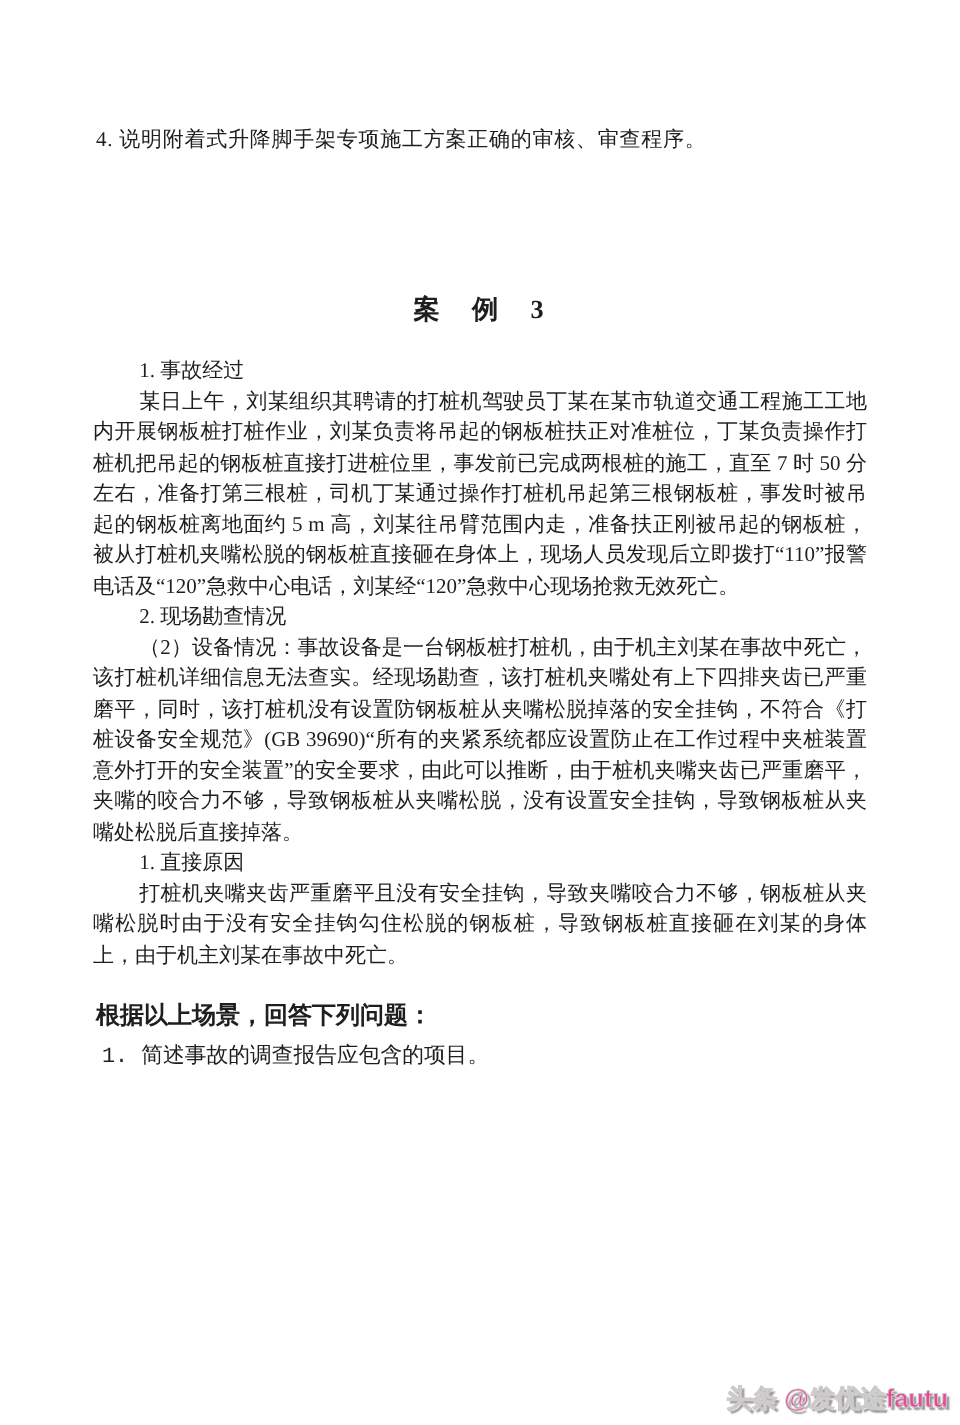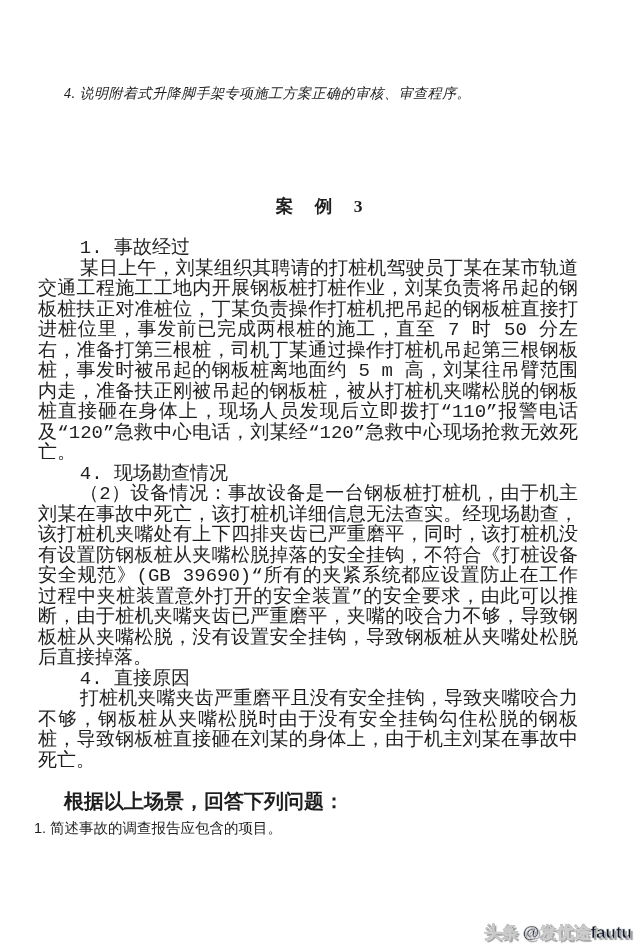--- a/index.html
+++ b/index.html
@@ -16,83 +16,82 @@
     box-sizing: border-box;
     padding-top: 84px;
     color: #1e1e1e;
   }
   .top-question {
     margin: 0 44px 0 64px;
     font-family: "Liberation Serif", "DejaVu Serif", serif;
     font-size: 14px;
     line-height: 20px;
     letter-spacing: 0.5px;
-    font-style: italic;
   }
   .case-title {
     margin: 92px 0 0 0;
     text-align: center;
     font-family: "Liberation Serif", "DejaVu Serif", serif;
     font-weight: bold;
     font-size: 17.5px;
     line-height: 20px;
     letter-spacing: 2px;
   }
   .case-body {
-    margin: 22px 62px 0 38px;
-    font-family: Liberation Mono, monospace;
-    font-size: 19px;
+    margin: 22px 62px 0 62px;
+    font-family: Liberation Serif, serif;
+    font-size: 14px;
     line-height: 20.5px;
     text-align: justify;
   }
   .case-body p {
     margin: 0;
     text-indent: 2.2em;
   }
   .prompt {
     margin: 20px 44px 0 64px;
-    font-family: Liberation Sans, sans-serif;
+    font-family: Liberation Mono, monospace;
     font-weight: bold;
-    font-size: 20px;
+    font-size: 16px;
     line-height: 20px;
   }
   .question {
-    margin: 7px 44px 0 34px;
-    font-family: Liberation Sans, sans-serif;
+    margin: 7px 44px 0 68px;
+    font-family: Liberation Mono, monospace;
     font-size: 14.5px;
     line-height: 20px;
   }
   .watermark {
     position: absolute;
     right: 8px;
     bottom: 6px;
     font-family: "Liberation Sans", "DejaVu Sans", sans-serif;
     font-weight: bold;
     font-size: 17px;
-    color: #0f172a;
+    color: #ec4899;
     -webkit-text-stroke: 0.6px #cccccc;
     text-shadow: 2px 2px 1px #9a9a9a;
     white-space: nowrap;
   }
 </style>
 </head>
 <body>
 
 <div class="page">
 
   <p class="top-question">4. 说明附着式升降脚手架专项施工方案正确的审核、审查程序。</p>
 
   <h2 class="case-title">案　例　3</h2>
 
   <div class="case-body">
     <p>1. 事故经过</p>
     <p>某日上午，刘某组织其聘请的打桩机驾驶员丁某在某市轨道交通工程施工工地内开展钢板桩打桩作业，刘某负责将吊起的钢板桩扶正对准桩位，丁某负责操作打桩机把吊起的钢板桩直接打进桩位里，事发前已完成两根桩的施工，直至 7 时 50 分左右，准备打第三根桩，司机丁某通过操作打桩机吊起第三根钢板桩，事发时被吊起的钢板桩离地面约 5 m 高，刘某往吊臂范围内走，准备扶正刚被吊起的钢板桩，被从打桩机夹嘴松脱的钢板桩直接砸在身体上，现场人员发现后立即拨打“110”报警电话及“120”急救中心电话，刘某经“120”急救中心现场抢救无效死亡。</p>
-    <p>4. 现场勘查情况</p>
+    <p>2. 现场勘查情况</p>
     <p>（2）设备情况：事故设备是一台钢板桩打桩机，由于机主刘某在事故中死亡，该打桩机详细信息无法查实。经现场勘查，该打桩机夹嘴处有上下四排夹齿已严重磨平，同时，该打桩机没有设置防钢板桩从夹嘴松脱掉落的安全挂钩，不符合《打桩设备安全规范》(GB 39690)“所有的夹紧系统都应设置防止在工作过程中夹桩装置意外打开的安全装置”的安全要求，由此可以推断，由于桩机夹嘴夹齿已严重磨平，夹嘴的咬合力不够，导致钢板桩从夹嘴松脱，没有设置安全挂钩，导致钢板桩从夹嘴处松脱后直接掉落。</p>
-    <p>4. 直接原因</p>
+    <p>1. 直接原因</p>
     <p>打桩机夹嘴夹齿严重磨平且没有安全挂钩，导致夹嘴咬合力不够，钢板桩从夹嘴松脱时由于没有安全挂钩勾住松脱的钢板桩，导致钢板桩直接砸在刘某的身体上，由于机主刘某在事故中死亡。</p>
   </div>
 
   <p class="prompt">根据以上场景，回答下列问题：</p>
 
   <p class="question">1. 简述事故的调查报告应包含的项目。</p>
 
   <span class="watermark">头条 @发优途fautu</span>
 
 </div>

